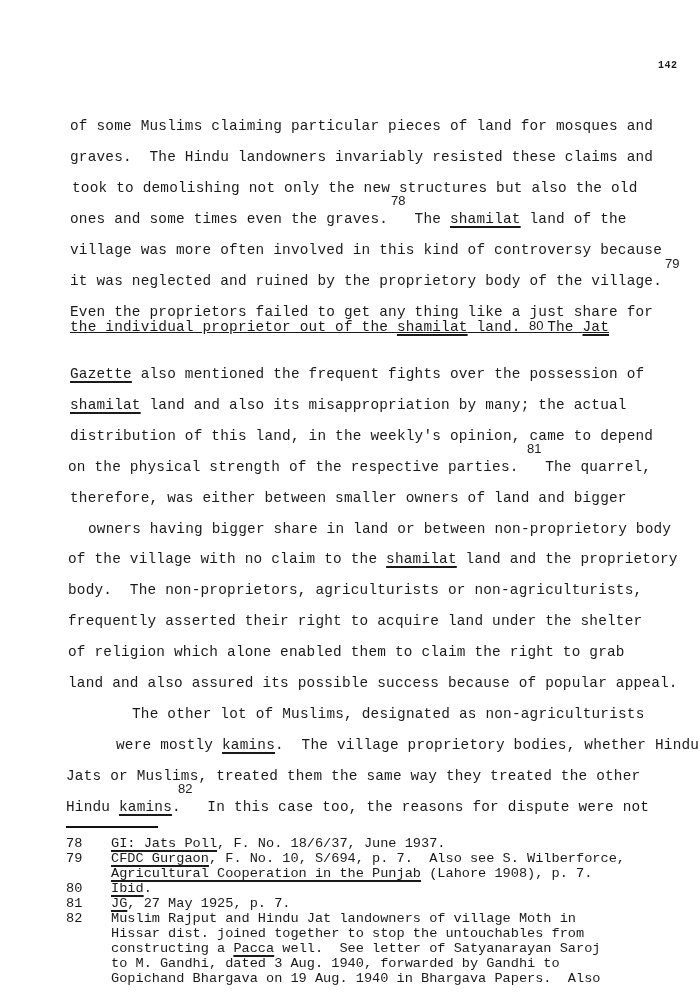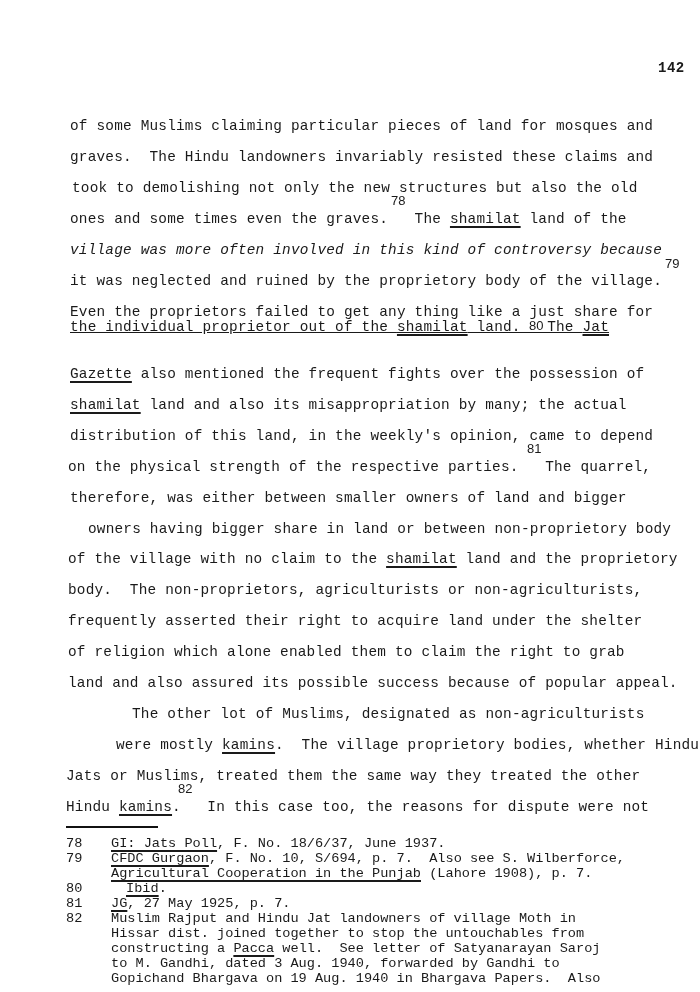--- a/index.html
+++ b/index.html
@@ -5,21 +5,21 @@
   html, body { margin: 0; padding: 0; }
   body {
     width: 700px; height: 992px; overflow: hidden;
     background: #ffffff;
     font-family: "Liberation Mono", "DejaVu Sans Mono", monospace;
     color: #1a1a1a;
     position: relative;
   }
   .page-number {
     position: absolute; top: 60px; left: 658px;
-    font-size: 14px; font-weight: bold; letter-spacing: 0.5px;
+    font-size: 10px; font-weight: bold; letter-spacing: 0.5px;
   }
   .body-text { position: absolute; left: 0; top: 0; width: 700px; }
   .line {
     position: absolute; white-space: pre;
     font-size: 14.4px; letter-spacing: 0.2px;
     line-height: 18px;
   }
   .sup {
     position: absolute; white-space: pre;
     font-family: "Liberation Sans", sans-serif;
@@ -39,21 +39,21 @@
 </head>
 <body>
 
 <div class="page-number">142</div>
 
 <div class="body-text" id="body">
     <div class="line" style="top: 117px; left: 70px;">of some Muslims claiming particular pieces of land for mosques and</div>
     <div class="line" style="top: 148px; left: 70px;">graves.  The Hindu landowners invariably resisted these claims and</div>
     <div class="line" style="top: 179px; left: 72px;">took to demolishing not only the new structures but also the old</div>
     <div class="line" style="top: 210px; left: 70px;">ones and some times even the graves.   The <u>shamilat</u> land of the</div>
-    <div class="line" style="top: 241px; left: 70px; font-style: italic;">village was more often involved in this kind of controversy because</div>
+    <div class="line" style="top: 241px; left: 70px;">village was more often involved in this kind of controversy because</div>
     <div class="line" style="top: 272px; left: 70px;">it was neglected and ruined by the proprietory body of the village.</div>
     <div class="line" style="top: 303px; left: 70px;">Even the proprietors failed to get any thing like a just share for</div>
     <div class="line" style="top: 318px; left: 70px; text-decoration: underline;">the individual proprietor out of the <u>shamilat</u> land.   The <u>Jat</u></div>
     <div class="line" style="top: 365px; left: 70px;"><u>Gazette</u> also mentioned the frequent fights over the possession of</div>
     <div class="line" style="top: 396px; left: 70px;"><u>shamilat</u> land and also its misappropriation by many; the actual</div>
     <div class="line" style="top: 427px; left: 70px;">distribution of this land, in the weekly's opinion, came to depend</div>
     <div class="line" style="top: 458px; left: 68px;">on the physical strength of the respective parties.   The quarrel,</div>
     <div class="line" style="top: 489px; left: 70px; text-align: right;">therefore, was either between smaller owners of land and bigger</div>
     <div class="line" style="top: 520px; left: 68px; margin-left: 20px;">owners having bigger share in land or between non-proprietory body</div>
     <div class="line" style="top: 550px; left: 68px;">of the village with no claim to the <u>shamilat</u> land and the proprietory</div>
@@ -74,21 +74,21 @@
 
 <div class="rule"></div>
 
 <div id="footnotes">
     <div class="fn fn-num" style="top: 836px;">78</div>
     <div class="fn" style="top: 836px; left: 111px;"><u>GI: Jats Poll</u>, F. No. 18/6/37, June 1937.</div>
     <div class="fn fn-num" style="top: 851px;">79</div>
     <div class="fn" style="top: 851px; left: 111px;"><u>CFDC Gurgaon</u>, F. No. 10, S/694, p. 7.  Also see S. Wilberforce,</div>
     <div class="fn" style="top: 866px; left: 111px;"><u>Agricultural Cooperation in the Punjab</u> (Lahore 1908), p. 7.</div>
     <div class="fn fn-num" style="top: 881px;">80</div>
-    <div class="fn" style="top: 881px; left: 111px; margin-left: 15px;"><u>Ibid</u>.</div>
+    <div class="fn" style="top: 881px; left: 111px;"><u>Ibid</u>.</div>
     <div class="fn fn-num" style="top: 896px;">81</div>
     <div class="fn" style="top: 896px; left: 111px;"><u>JG</u>, 27 May 1925, p. 7.</div>
     <div class="fn fn-num" style="top: 911px;">82</div>
     <div class="fn" style="top: 911px; left: 111px;">Muslim Rajput and Hindu Jat landowners of village Moth in</div>
     <div class="fn" style="top: 926px; left: 111px;">Hissar dist. joined together to stop the untouchables from</div>
     <div class="fn" style="top: 941px; left: 111px;">constructing a <u>Pacca</u> well.  See letter of Satyanarayan Saroj</div>
     <div class="fn" style="top: 956px; left: 111px;">to M. Gandhi, dated 3 Aug. 1940, forwarded by Gandhi to</div>
     <div class="fn" style="top: 971px; left: 111px;">Gopichand Bhargava on 19 Aug. 1940 in Bhargava Papers.  Also</div>
   </div>
 

